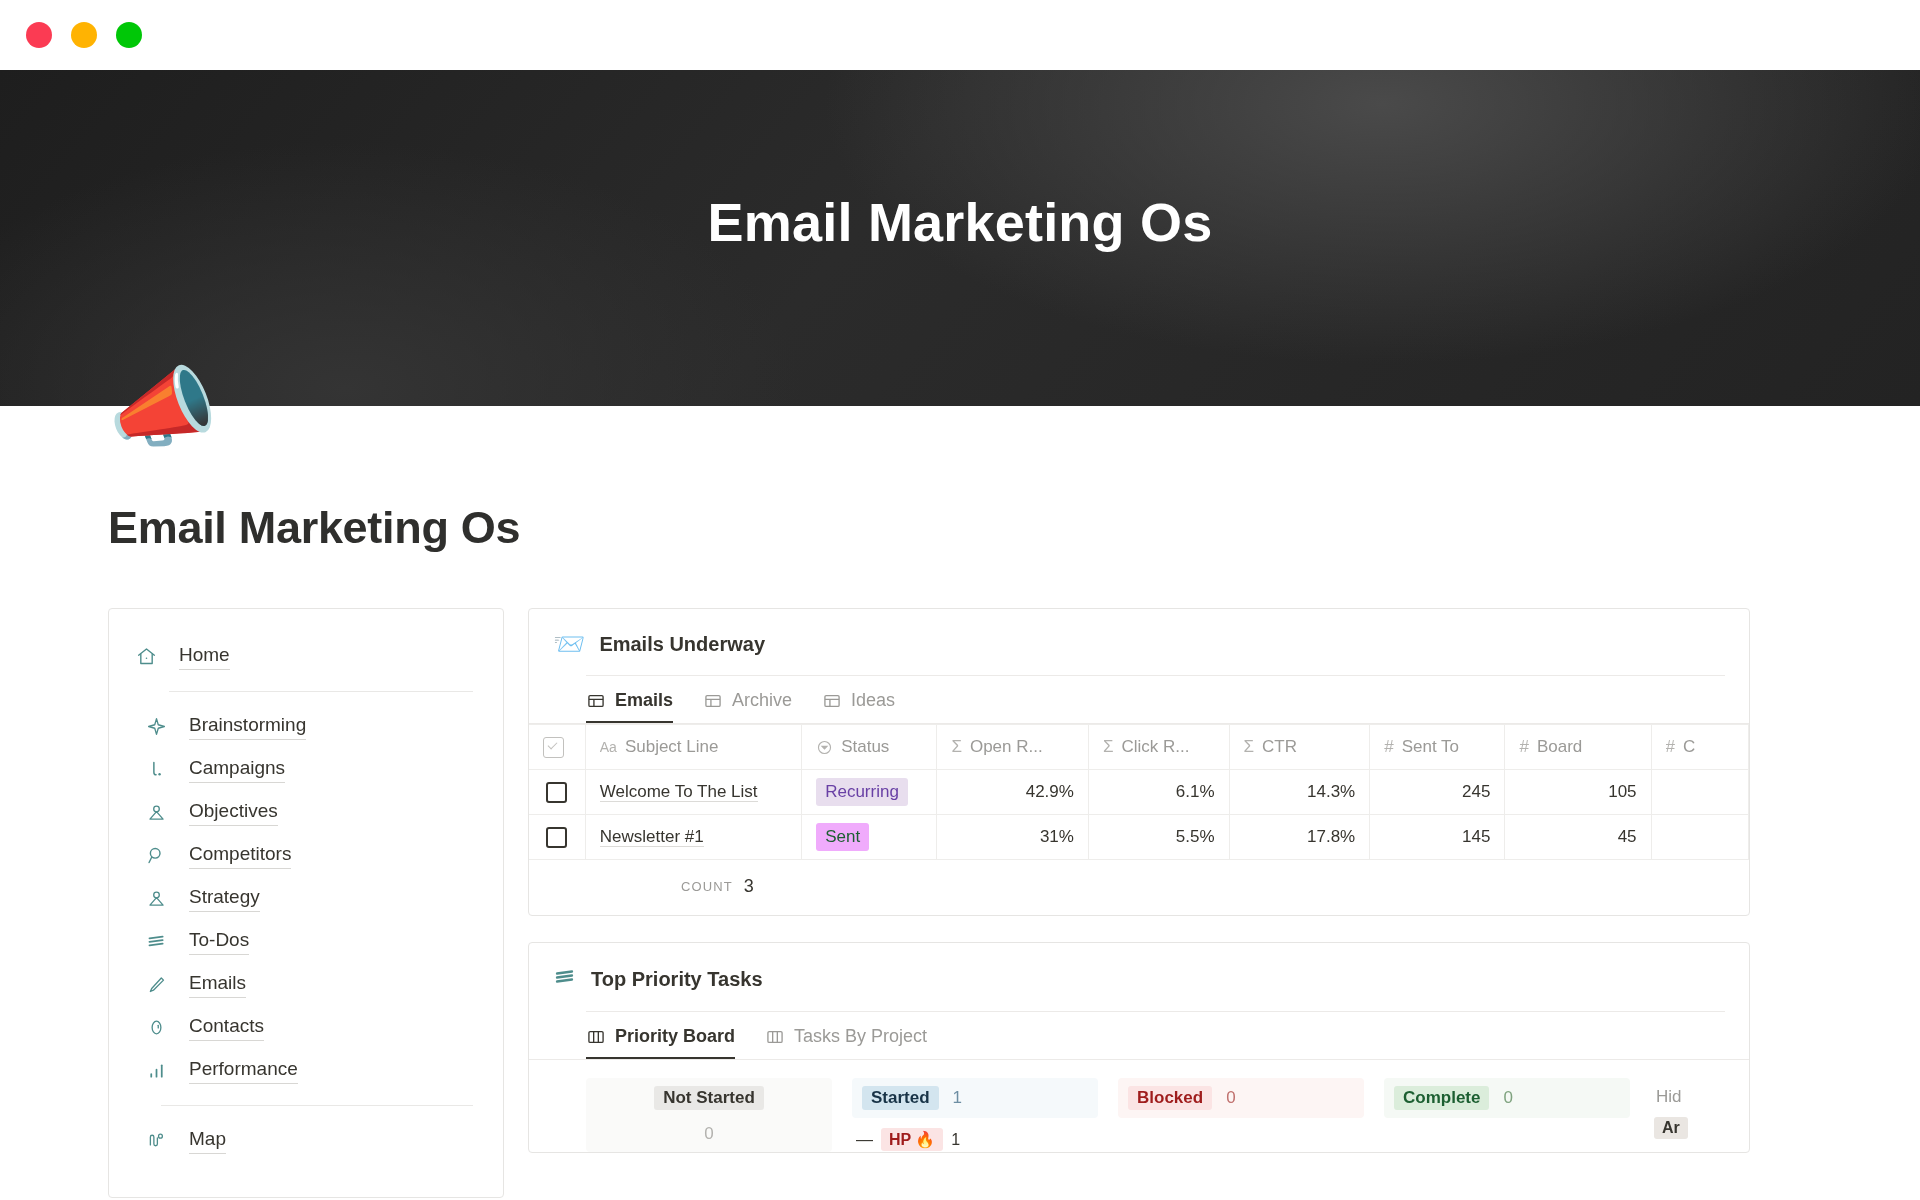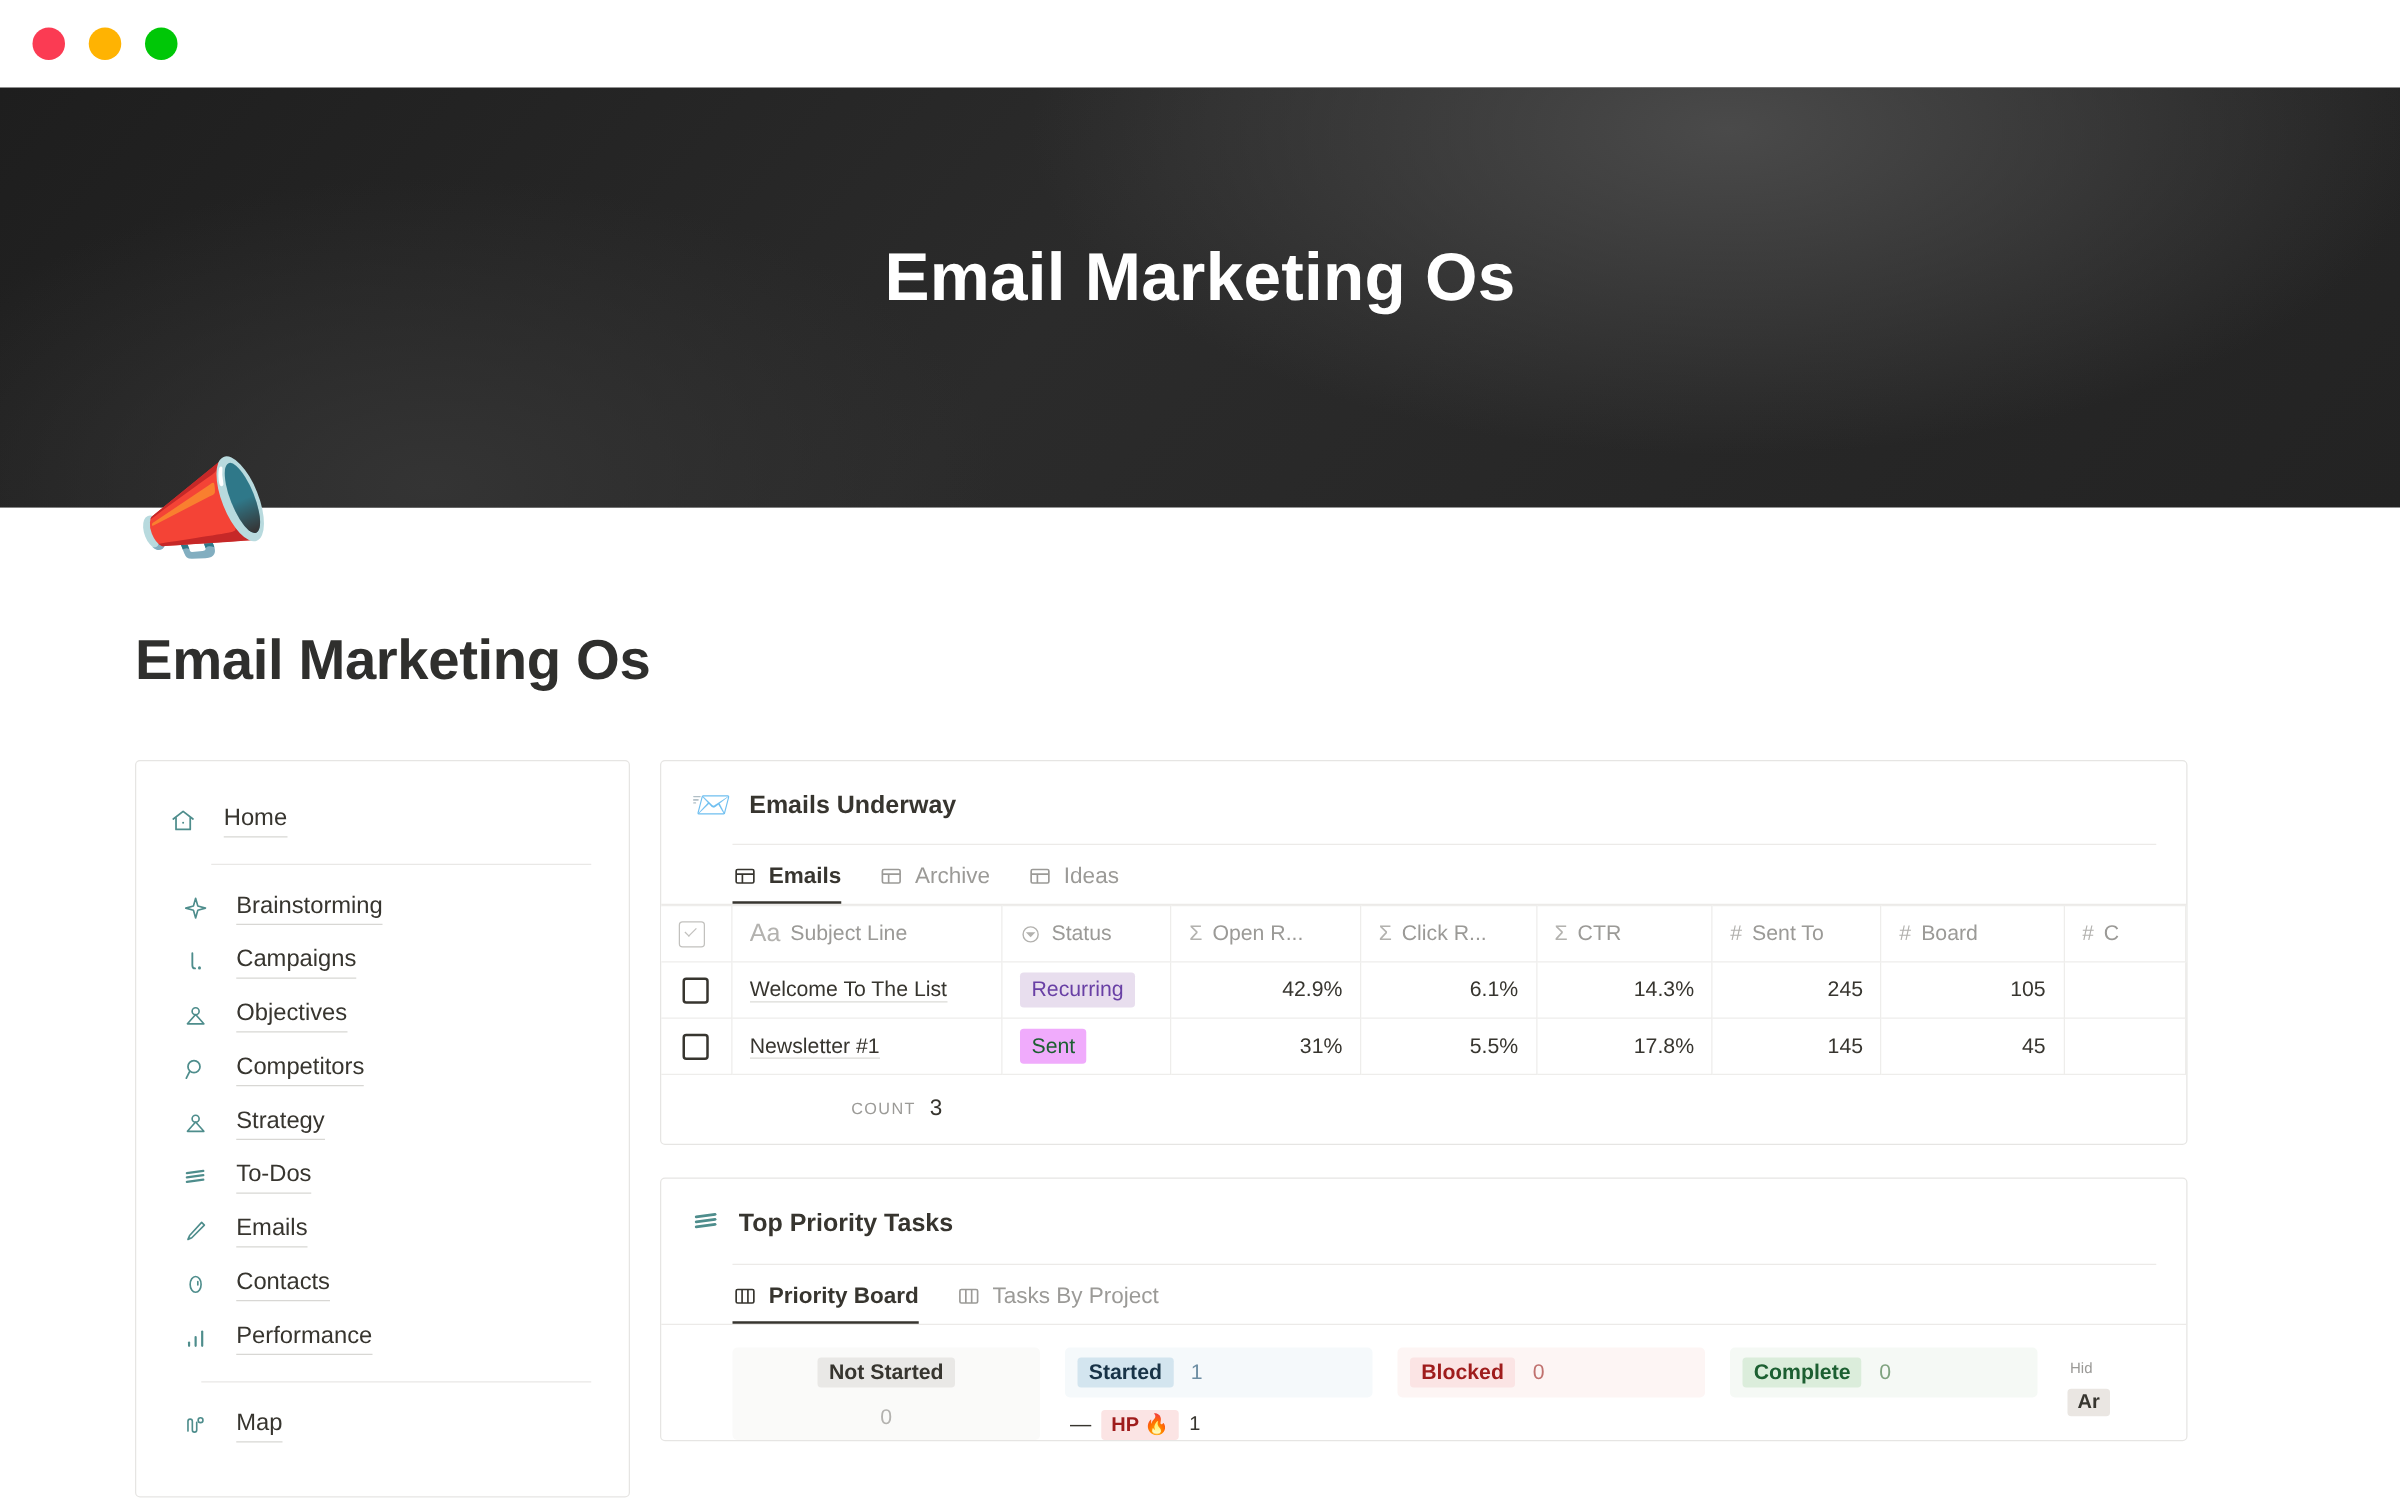--- a/index.html
+++ b/index.html
@@ -154,21 +154,21 @@
   }
   table.db th {
     border-top: 1px solid #eeedeb;
     font-weight: normal;
     color: #9b9a97;
     text-align: left;
     background: #fff;
   }
   .th-in { display: flex; align-items: center; gap: 8px; white-space: nowrap; overflow: hidden; }
   .th-ico { color: #b3b2af; display: flex; align-items: center; flex: none; }
-  .aa { font-size: 20px; color: #b3b2af; font-weight: normal; }
+  .aa { font-size: 14px; color: #b3b2af; font-weight: normal; }
   .sig { font-size: 17px; color: #b3b2af; }
   .hashm { font-size: 17px; color: #b3b2af; }
 
   td.chk, th.chk { width: 52px; padding: 0; text-align: center; border-left: none; }
   .checkbox {
     width: 21px; height: 21px;
     border: 2px solid #37352f;
     border-radius: 3px;
     display: inline-block;
     vertical-align: middle;
@@ -241,21 +241,21 @@
   .col-count.g0 { color: #b3b2af; }
   .col-count.b  { color: #6d8ea3; }
   .col-count.r  { color: #c0716e; }
   .col-count.gr { color: #7fa37f; }
   .board-col.notstarted .board-col-head { background: #fafaf9; flex-direction: column; }
   .board-col.started    .board-col-head { background: #f5f9fb; }
   .board-col.blocked    .board-col-head { background: #fdf5f4; }
   .board-col.complete   .board-col-head { background: #f5f9f5; }
 
   .hidden-col {
-    font-size: 12px;
+    font-size: 17px;
     color: #9b9a97;
     padding: 9px 0 0 6px;
     white-space: nowrap;
   }
   .board-card {
     margin-top: 10px;
     display: flex; align-items: center; gap: 8px;
     padding-left: 4px;
   }
   .dash { color: #37352f; font-size: 17px; }

